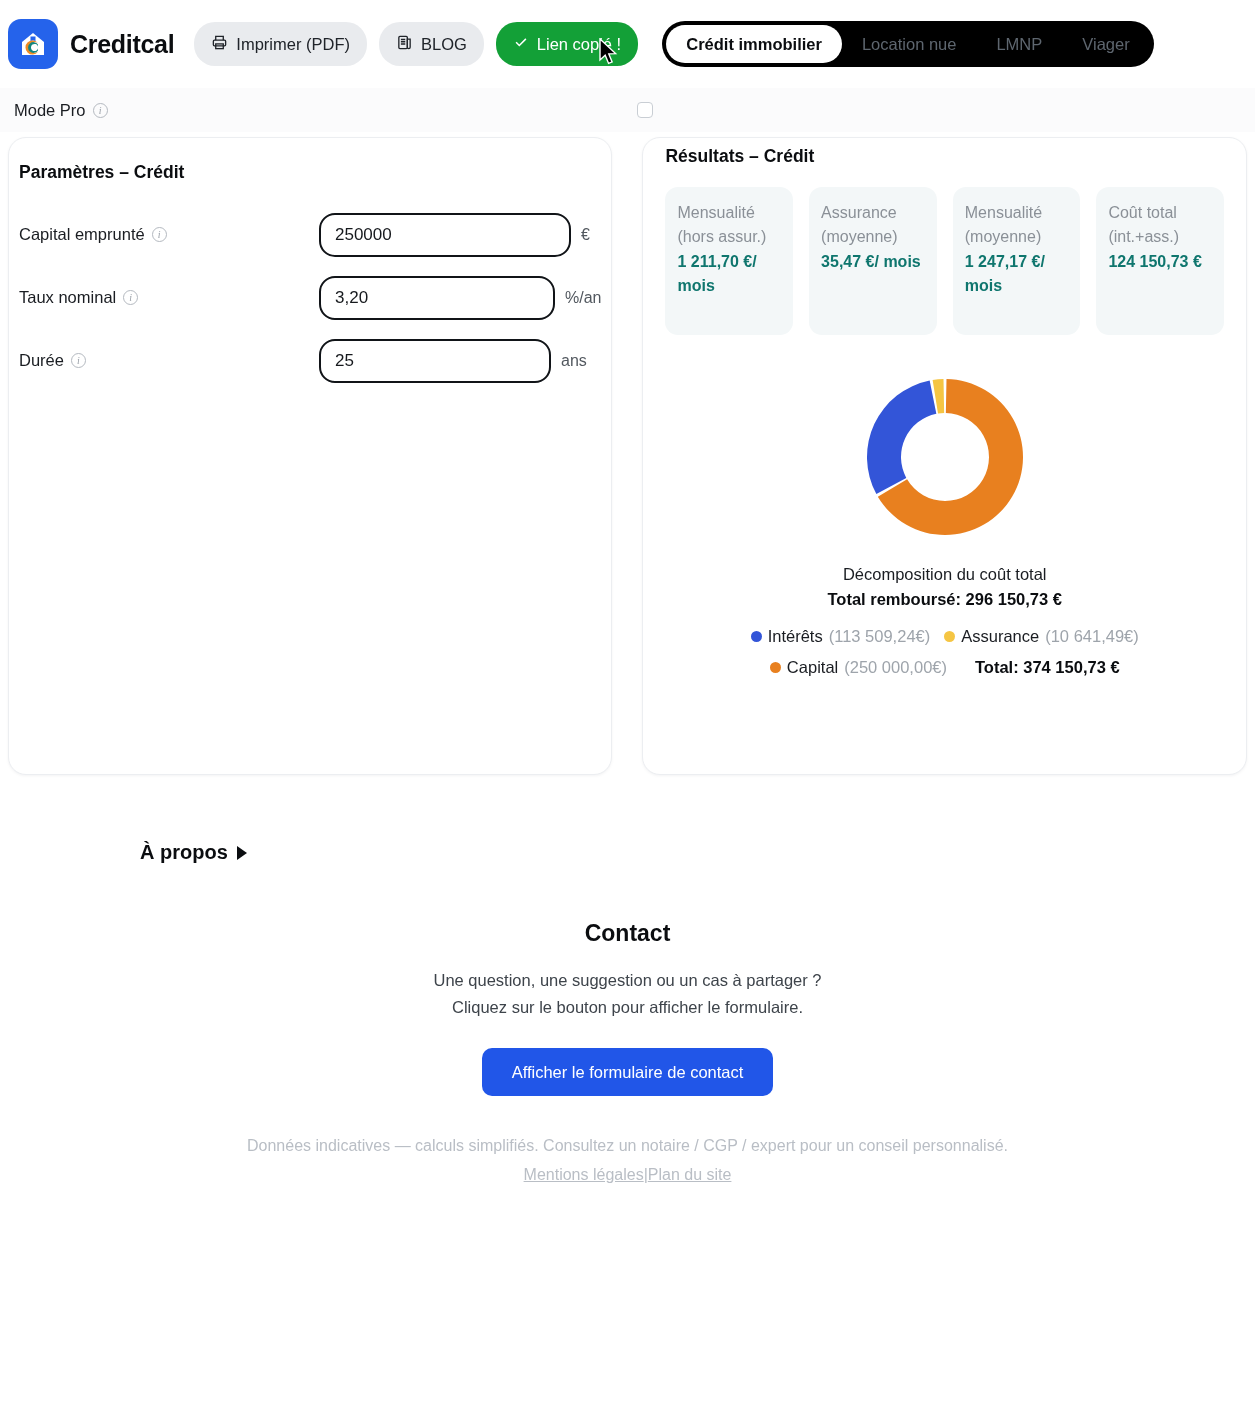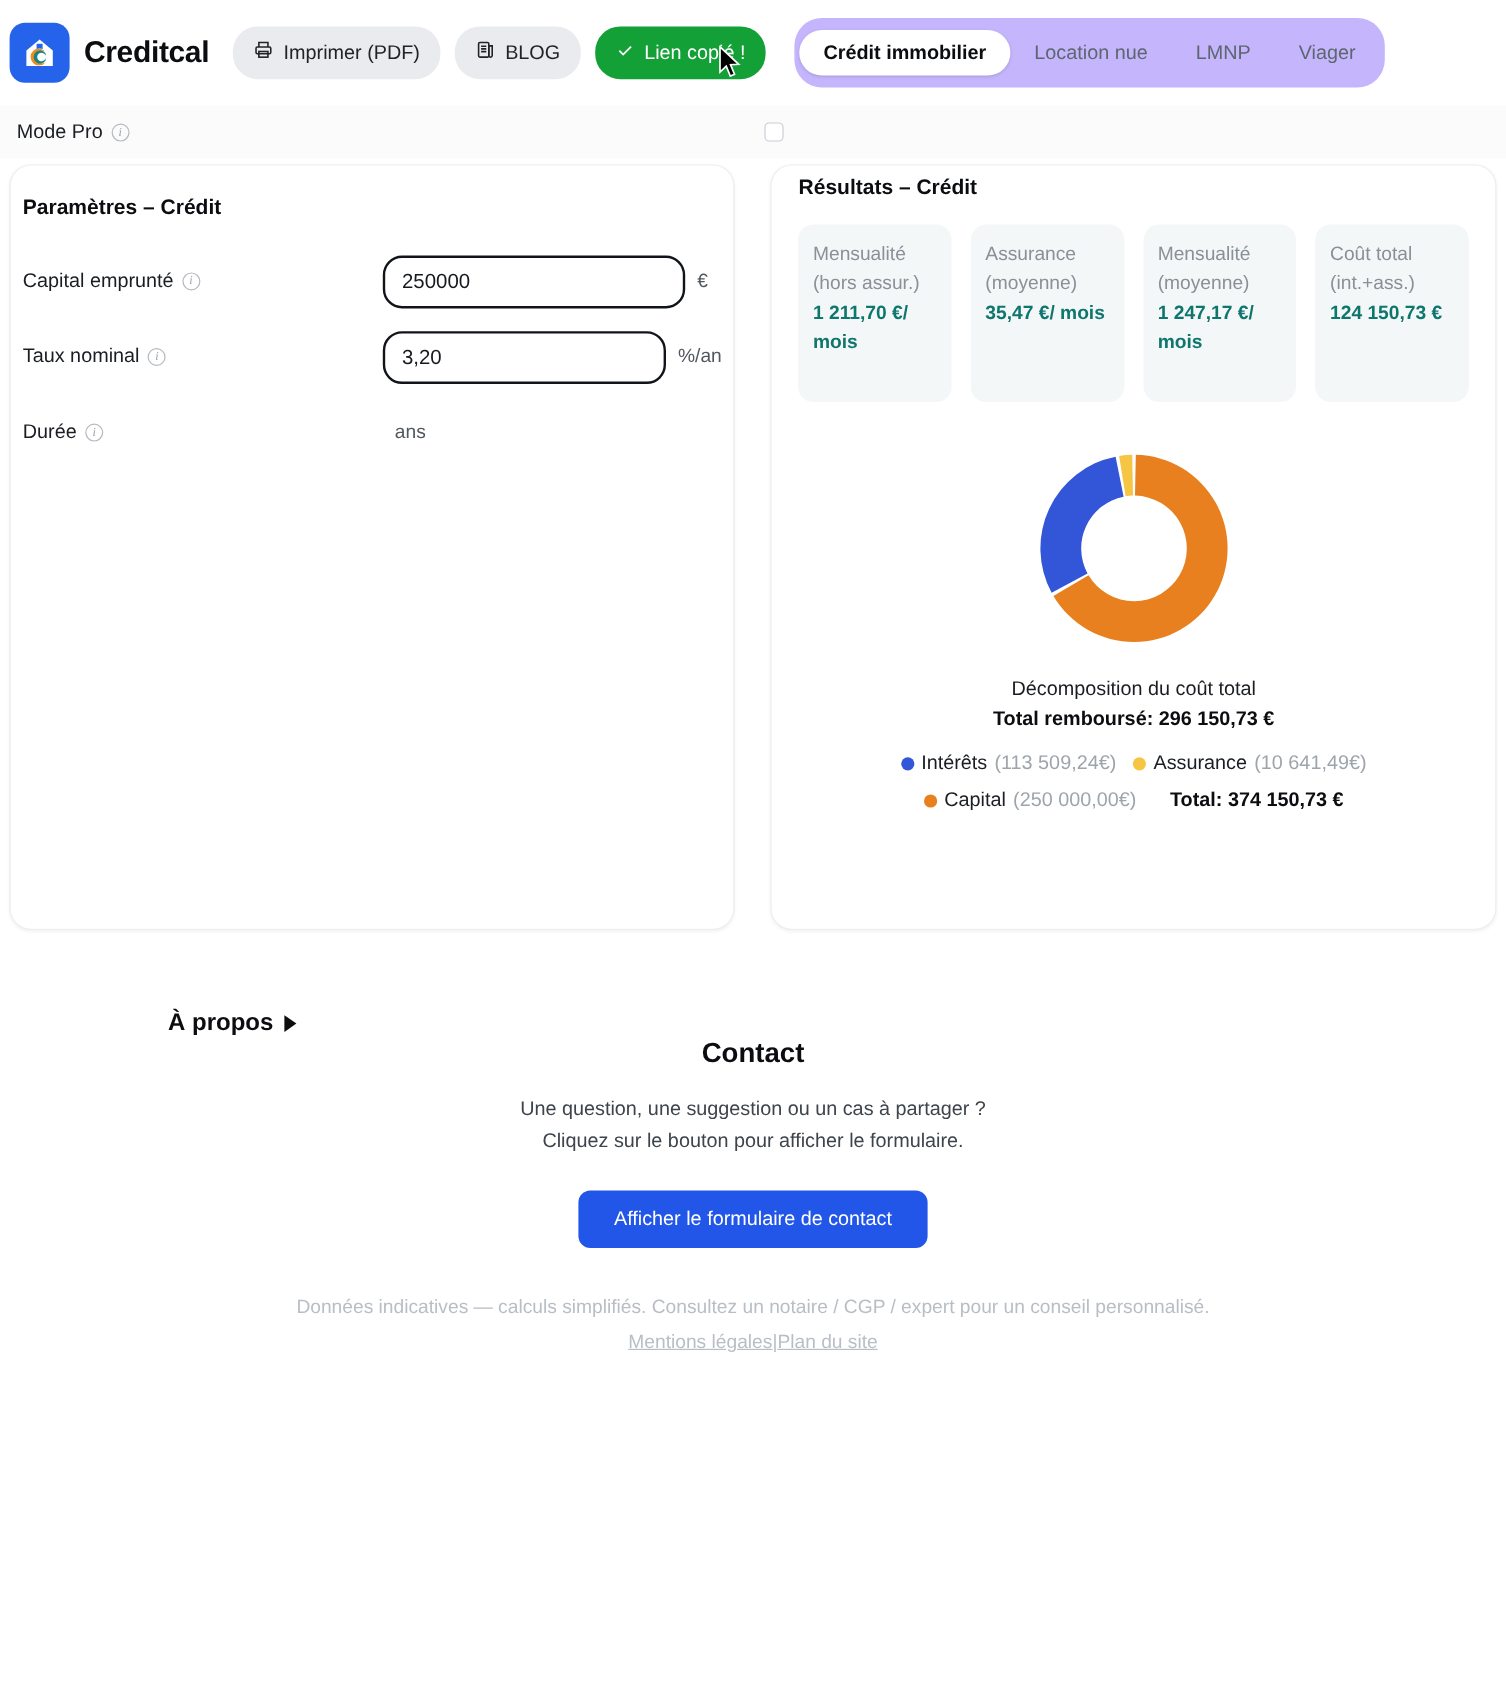--- a/index.html
+++ b/index.html
@@ -55,24 +55,24 @@
   }
   .pill-btn.green {
     background: #13a037;
     color: #ffffff;
   }
   .nav-tabs {
     margin-left: 12px;
     display: flex;
     align-items: center;
     gap: 0;
-    background: #c4b5fd;
+    background: #000000;
     border-radius: 23px;
     padding: 4px;
-    height: 58px;
+    height: 46px;
   }
   .tab {
     height: 38px;
     padding: 0 20px;
     display: flex; align-items: center;
     border: none;
     background: transparent;
     border-radius: 19px;
     font-size: 16.5px;
     font-family: "Liberation Sans", sans-serif;
@@ -269,20 +269,21 @@
   }
   .tri {
     width: 0; height: 0;
     border-left: 10px solid #0b0d10;
     border-top: 7px solid transparent;
     border-bottom: 7px solid transparent;
   }
 
   
   .contact {
+    margin-top: 56px;
     text-align: center;
   }
   .contact-title {
     font-size: 23px;
     font-weight: bold;
     color: #0b0d10;
   }
   .contact-sub {
     margin-top: 20px;
     font-size: 16.5px;
@@ -420,20 +421,21 @@
       </span>
       <input class="field-input narrow" value="3,20" style="">
       <span class="unit">%/an</span>
     </div>
 
     <div class="form-row">
       <span class="form-label">
         <span>Durée</span>
         <span class="info-i">i</span>
       </span>
+      <input class="field-input narrower" value="25" style="">
       <span class="unit">ans</span>
     </div>
   </div>
 
   <div class="panel panel-right">
     <div class="panel-title">Résultats – Crédit</div>
 
     <div class="result-cards">
       <div class="rcard">
         <div class="rcard-label">Mensualité (hors assur.)</div>

